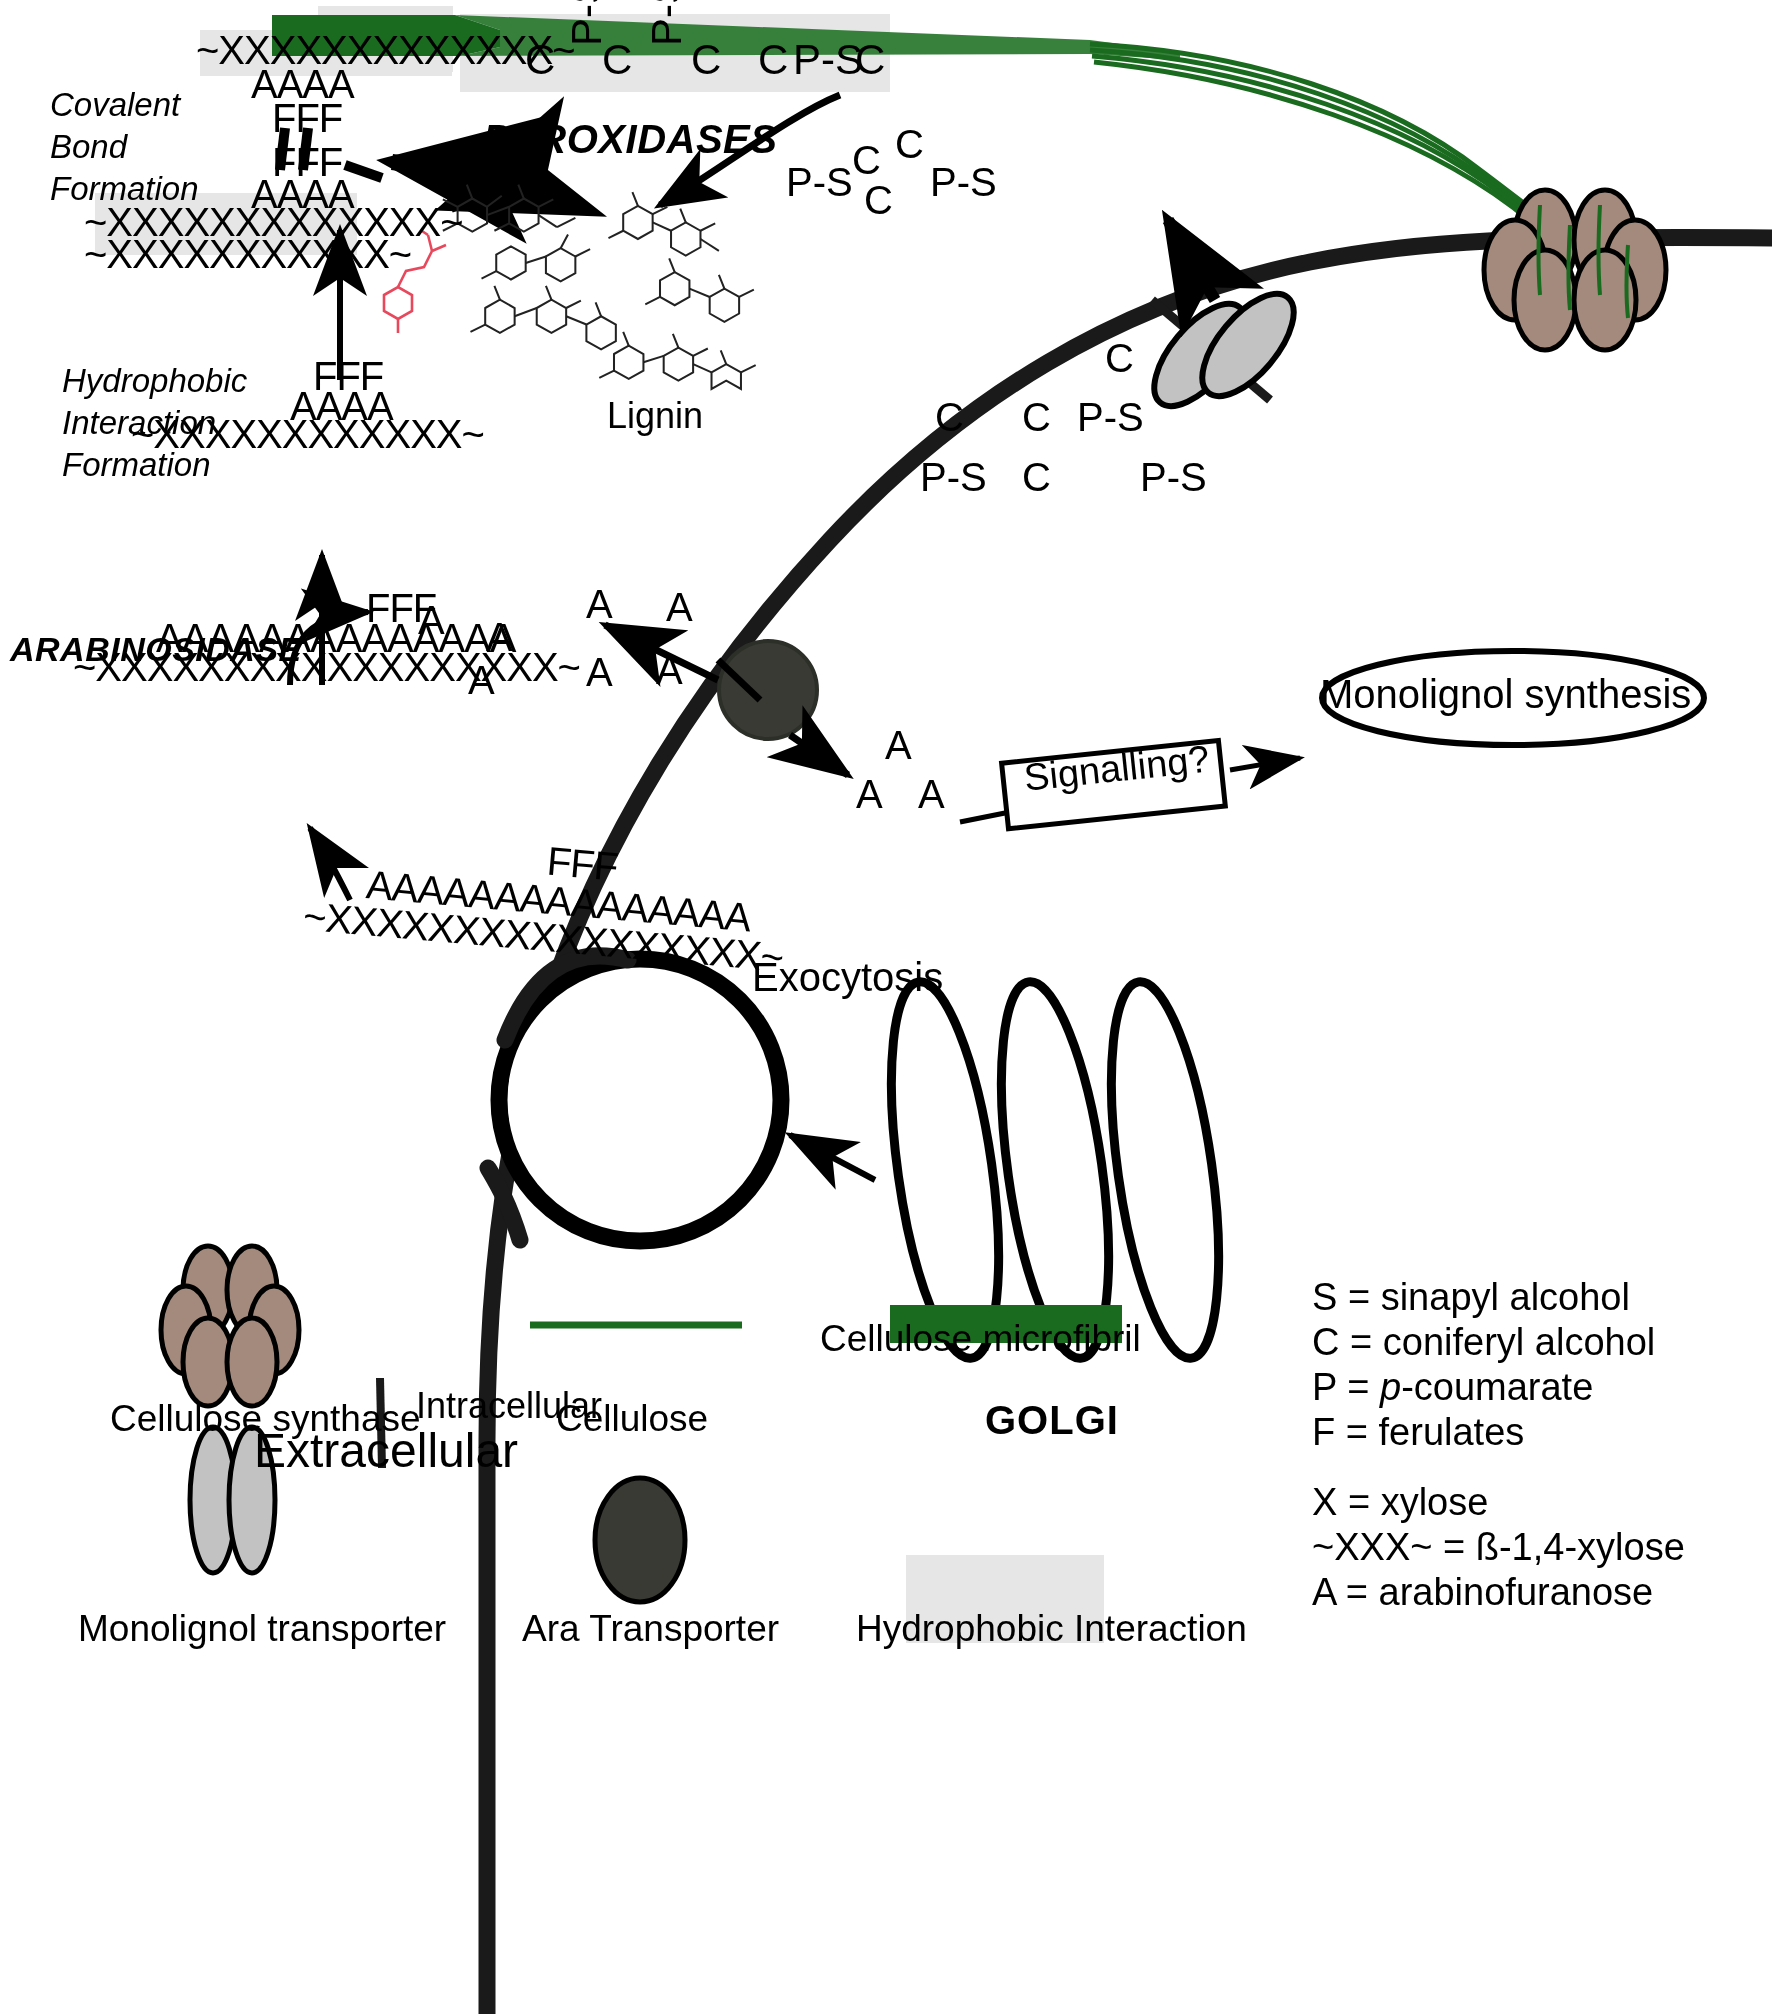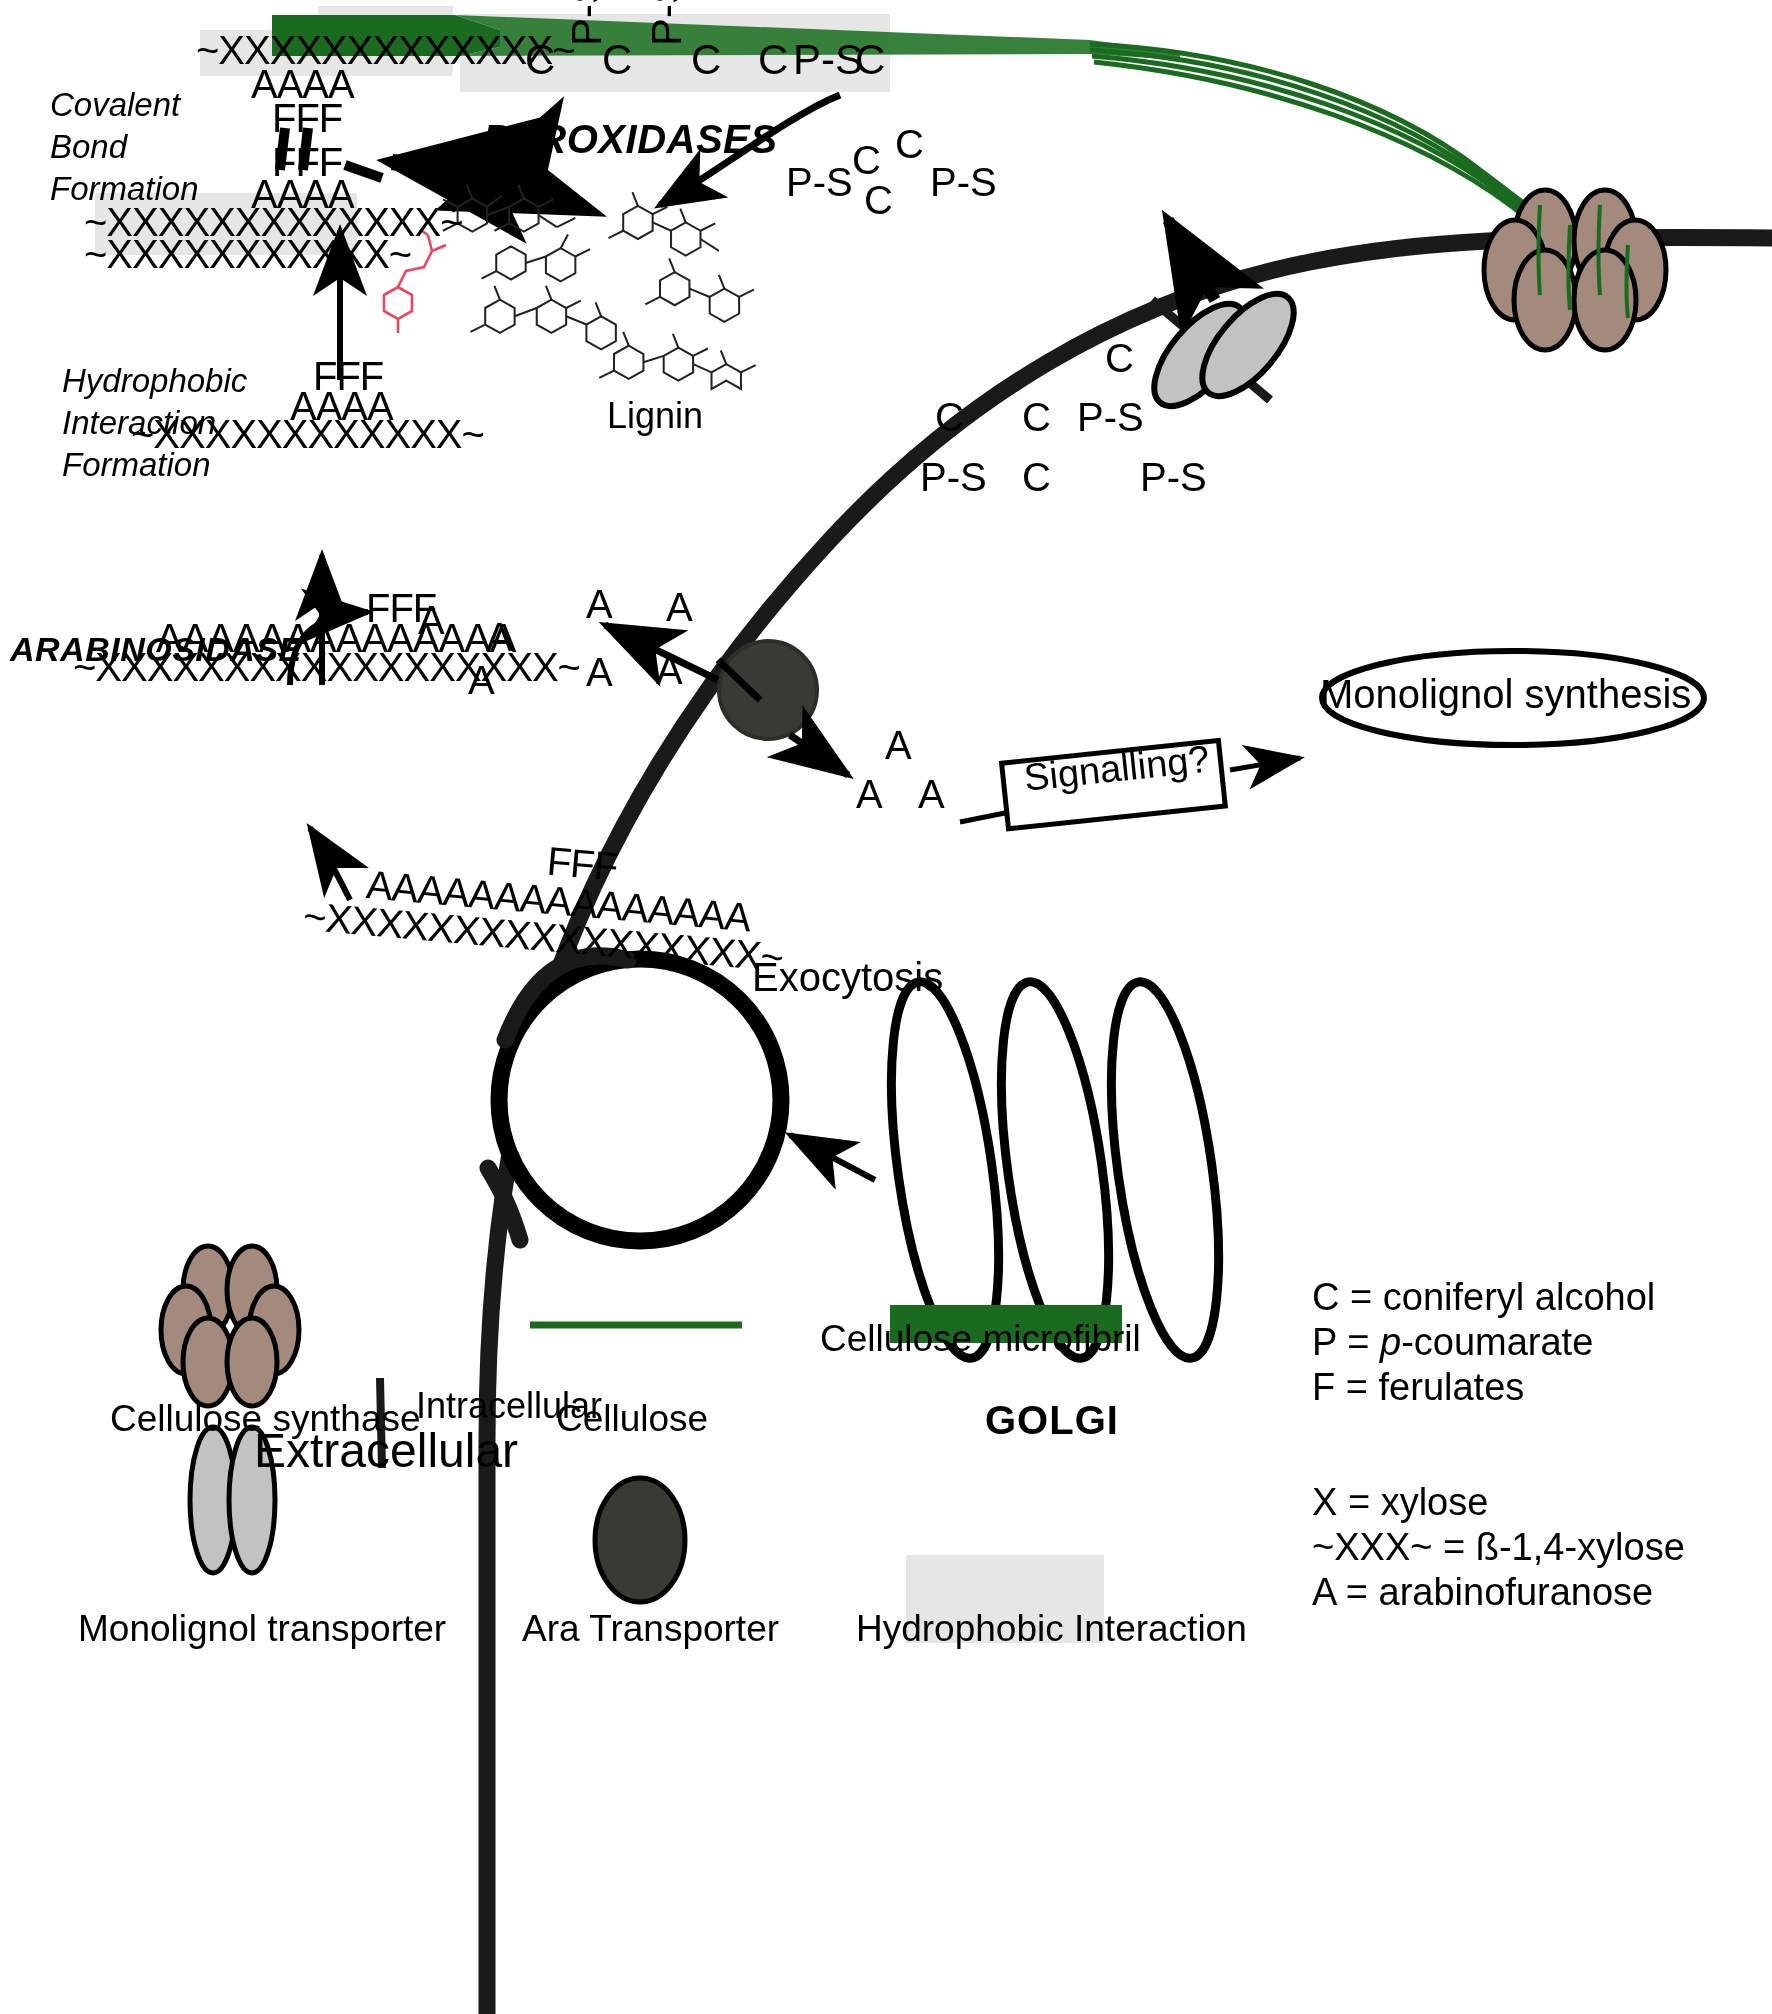--- a/index.html
+++ b/index.html
@@ -284,20 +284,21 @@
 <div class="abs" style="left:404px;top:1385px;font-size:36px;margin-left:12px;">Intracellular</div>
 
 <div class="abs nw" style="left:110px;top:1398px;font-size:37px;">Cellulose synthase</div>
 <div class="abs nw" style="left:556px;top:1398px;font-size:37px;">Cellulose</div>
 <div class="abs nw" style="left:820px;top:1318px;font-size:37px;">Cellulose microfibril</div>
 <div class="abs nw" style="left:78px;top:1608px;font-size:37px;">Monolignol transporter</div>
 <div class="abs nw" style="left:522px;top:1608px;font-size:37px;">Ara Transporter</div>
 <div class="abs nw" style="left:832px;top:1608px;font-size:37px;margin-left:24px;">Hydrophobic Interaction</div>
 
 <div class="abs" style="left:1312px;top:1275px;font-size:38px;line-height:45px;">
+  <div class="nw"><span>S</span><span> = </span><span>sinapyl alcohol</span></div>
   <div class="nw"><span>C</span><span> = </span><span>coniferyl alcohol</span></div>
   <div class="nw"><span>P</span><span> = </span><span class="ital">p</span><span>-coumarate</span></div>
   <div class="nw"><span>F</span><span> = </span><span>ferulates</span></div>
 </div>
 
 <div class="abs" style="left:1312px;top:1480px;font-size:38px;line-height:45px;">
   <div class="nw"><span>X</span><span> = </span><span>xylose</span></div>
   <div class="nw"><span>~XXX~</span><span> = </span><span>ß-1,4-xylose</span></div>
   <div class="nw"><span>A</span><span> = </span><span>arabinofuranose</span></div>
 </div>

